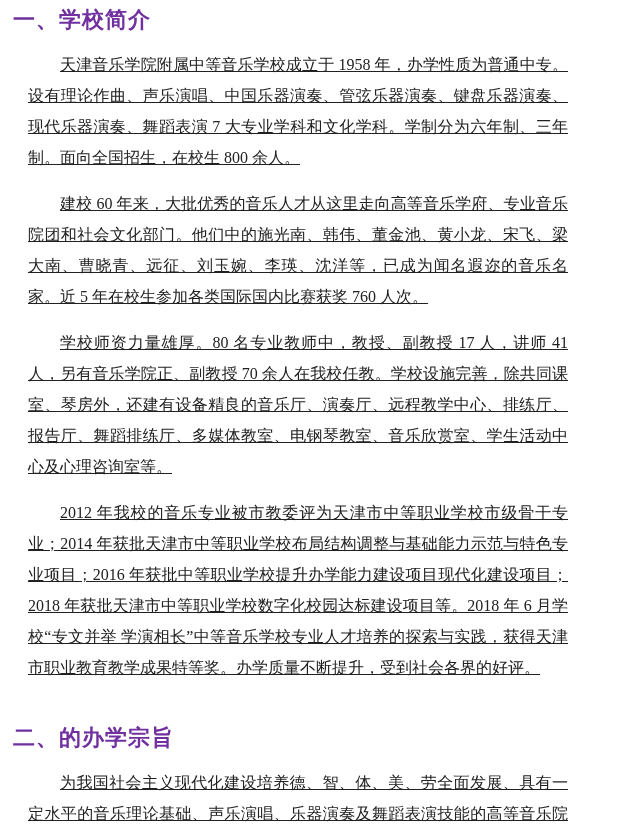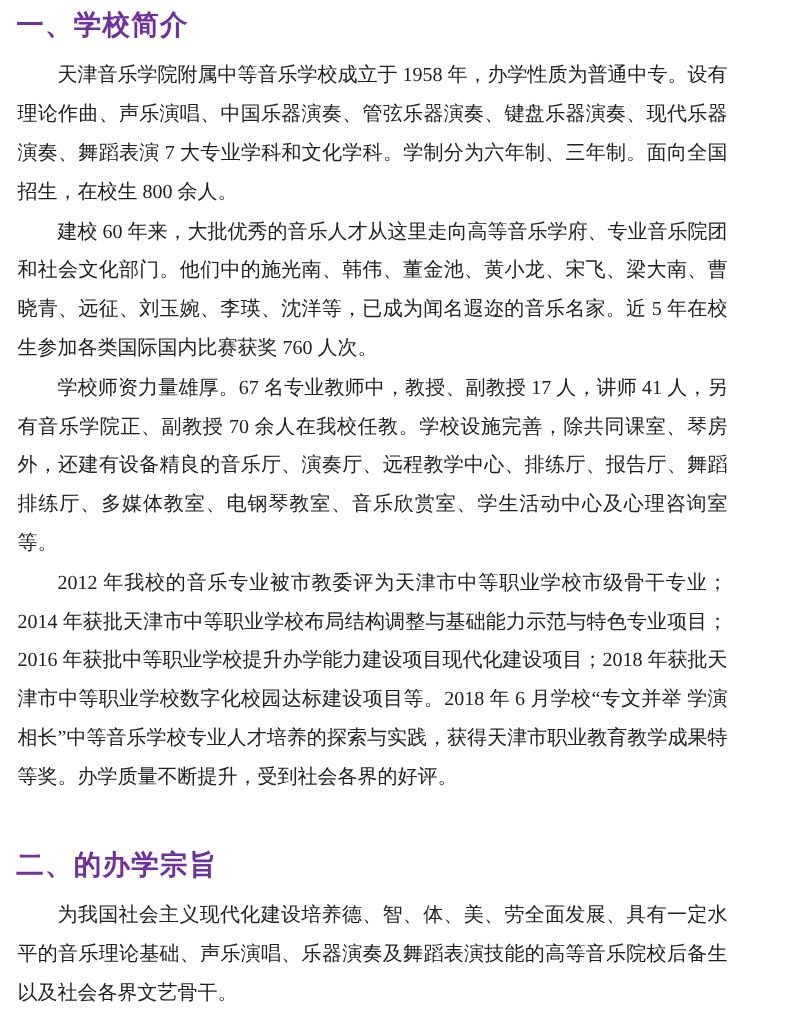--- a/index.html
+++ b/index.html
@@ -29,41 +29,42 @@
   .section-heading {
     font-family: "Liberation Sans", "DejaVu Sans", sans-serif;
     font-weight: 700;
     color: var(--heading-color);
     font-size: 22px;
     line-height: 28px;
     letter-spacing: 1px;
     margin: 0 0 11px 0;
   }
   .body-paragraph {
-    margin: 1px;
+    margin: 15px;
     font-size: 16px;
     line-height: 31px;
     text-align: justify;
     text-indent: 2em;
     color: var(--text-color);
+    text-decoration: underline;
   }
   .section + .section {
     margin-top: 41px;
   }
 </style>
 </head>
 <body>
 
 <div class="page">
 
   <div class="section">
     <h2 class="section-heading">一、学校简介</h2>
     <p class="body-paragraph">天津音乐学院附属中等音乐学校成立于 1958 年，办学性质为普通中专。设有理论作曲、声乐演唱、中国乐器演奏、管弦乐器演奏、键盘乐器演奏、现代乐器演奏、舞蹈表演 7 大专业学科和文化学科。学制分为六年制、三年制。面向全国招生，在校生 800 余人。</p>
     <p class="body-paragraph">建校 60 年来，大批优秀的音乐人才从这里走向高等音乐学府、专业音乐院团和社会文化部门。他们中的施光南、韩伟、董金池、黄小龙、宋飞、梁大南、曹晓青、远征、刘玉婉、李瑛、沈洋等，已成为闻名遐迩的音乐名家。近 5 年在校生参加各类国际国内比赛获奖 760 人次。</p>
-    <p class="body-paragraph">学校师资力量雄厚。67 名专业教师中，教授、副教授 17 人，讲师 41 人，另有音乐学院正、副教授 70 余人在我校任教。学校设施完善，除共同课室、琴房外，还建有设备精良的音乐厅、演奏厅、远程教学中心、排练厅、报告厅、舞蹈排练厅、多媒体教室、电钢琴教室、音乐欣赏室、学生活动中心及心理咨询室等。</p>
+    <p class="body-paragraph">学校师资力量雄厚。80 名专业教师中，教授、副教授 17 人，讲师 41 人，另有音乐学院正、副教授 70 余人在我校任教。学校设施完善，除共同课室、琴房外，还建有设备精良的音乐厅、演奏厅、远程教学中心、排练厅、报告厅、舞蹈排练厅、多媒体教室、电钢琴教室、音乐欣赏室、学生活动中心及心理咨询室等。</p>
     <p class="body-paragraph">2012 年我校的音乐专业被市教委评为天津市中等职业学校市级骨干专业；2014 年获批天津市中等职业学校布局结构调整与基础能力示范与特色专业项目；2016 年获批中等职业学校提升办学能力建设项目现代化建设项目；2018 年获批天津市中等职业学校数字化校园达标建设项目等。2018 年 6 月学校“专文并举 学演相长”中等音乐学校专业人才培养的探索与实践，获得天津市职业教育教学成果特等奖。办学质量不断提升，受到社会各界的好评。</p>
   </div>
 
   <div class="section">
     <h2 class="section-heading">二、的办学宗旨</h2>
     <p class="body-paragraph">为我国社会主义现代化建设培养德、智、体、美、劳全面发展、具有一定水平的音乐理论基础、声乐演唱、乐器演奏及舞蹈表演技能的高等音乐院校后备生以及社会各界文艺骨干。</p>
   </div>
 
 </div>
 

